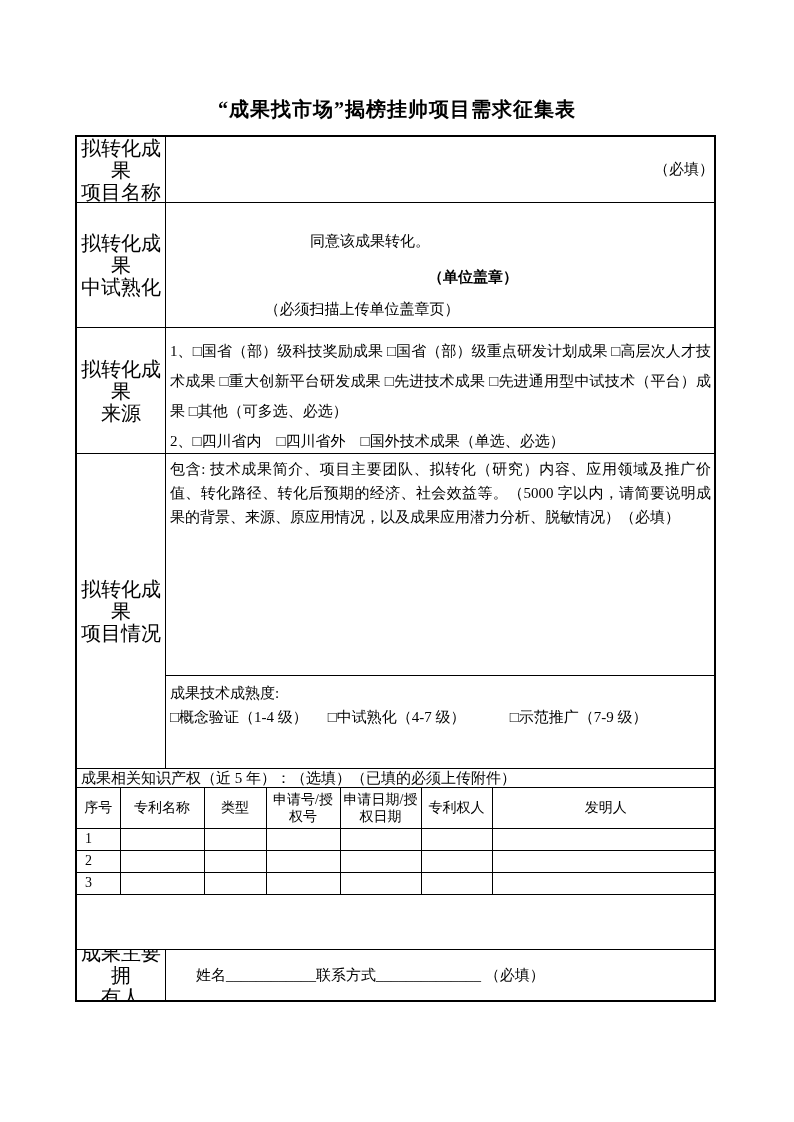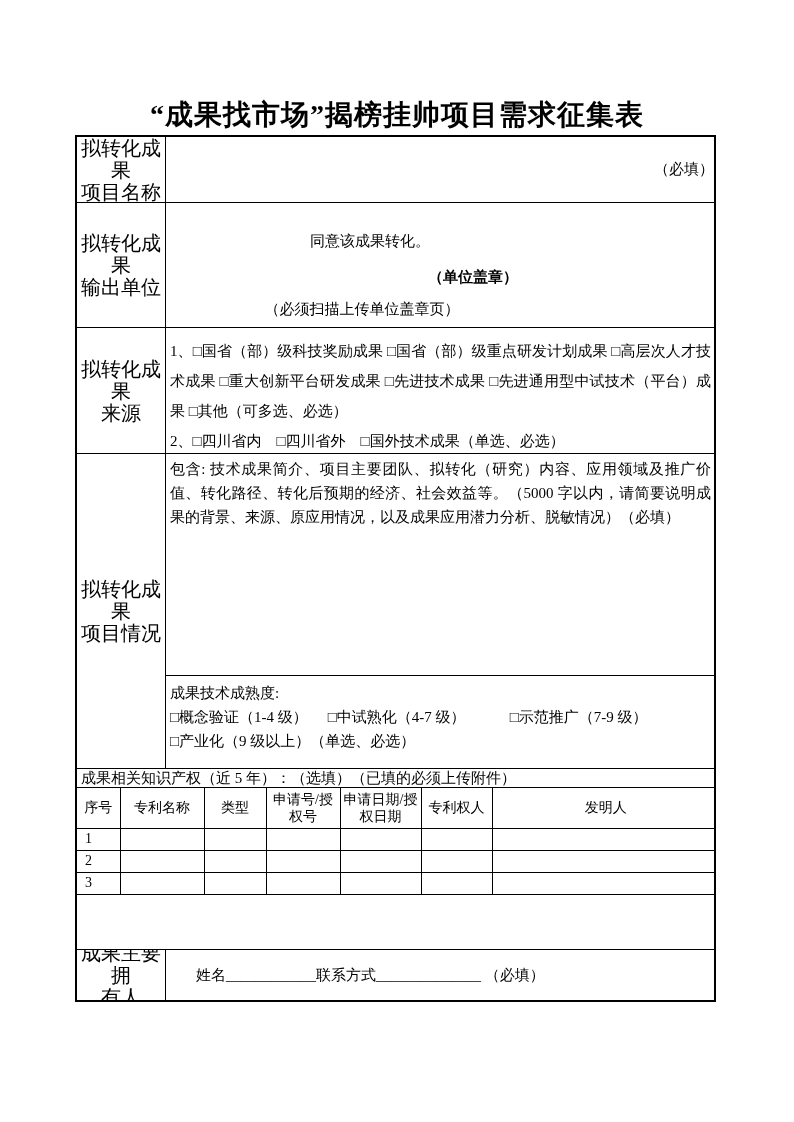--- a/index.html
+++ b/index.html
@@ -3,21 +3,21 @@
 <meta charset="utf-8">
 <style>
   * { margin:0; padding:0; box-sizing:border-box; }
   html,body { background:#ffffff; }
   .page {
     position:relative; width:794px; height:1122px; background:#ffffff;
     font-family:"Liberation Serif","DejaVu Serif",serif; color:#000;
   }
   .title {
     position:absolute; top:96px; left:0; width:100%;
-    text-align:center; font-size:28px; font-weight:bold; letter-spacing:1px;
+    text-align:center; font-size:20px; font-weight:bold; letter-spacing:1px;
   }
   .form-table {
     position:absolute; left:75px; top:135px; width:641px;
     border:2px solid #000; background:#fff;
   }
   .row { display:flex; border-bottom:1px solid #000; overflow:hidden; }
   .row:last-child { border-bottom:none; }
   .label {
     width:89px; flex:0 0 89px; border-right:1px solid #000;
     display:flex; flex-direction:column; justify-content:center; align-items:center;
@@ -90,21 +90,21 @@
         <div>项目名称</div>
       </div>
       <div class="content">
         <span>（必填）</span>
       </div>
     </div>
 
     <div class="row r2">
       <div class="label">
         <div>拟转化成果</div>
-        <div>输出单位</div>
+        <div>中试熟化</div>
       </div>
       <div class="content">
         <div class="ln ln-agree">同意该成果转化。</div>
         <div class="ln ln-seal">（单位盖章）</div>
         <div class="ln ln-scan">（必须扫描上传单位盖章页）</div>
       </div>
     </div>
 
     <div class="row r3">
       <div class="label">
@@ -122,21 +122,20 @@
         <div>拟转化成果</div>
         <div>项目情况</div>
       </div>
       <div class="content col">
         <div class="desc-cell">包含: 技术成果简介、项目主要团队、拟转化（研究）内容、应用领域及推广价值、转化路径、转化后预期的经济、社会效益等。（5000 字以内，请简要说明成果的背景、来源、原应用情况，以及成果应用潜力分析、脱敏情况）（必填）</div>
         <div class="maturity-cell">
           <div>成果技术成熟度:</div>
           <div>
             <span>□概念验证（1-4 级）</span><span class="m-opt2">□中试熟化（4-7 级）</span><span class="m-opt3">□示范推广（7-9 级）</span>
           </div>
-          <div>□产业化（9 级以上）（单选、必选）</div>
         </div>
       </div>
     </div>
 
     <div class="row r5">
       <div class="content col">
         <div class="ip-note">成果相关知识产权（近 5 年）：（选填）（已填的必须上传附件）</div>
         <table class="patent-table">
           <colgroup>
             <col style="width:43px">

